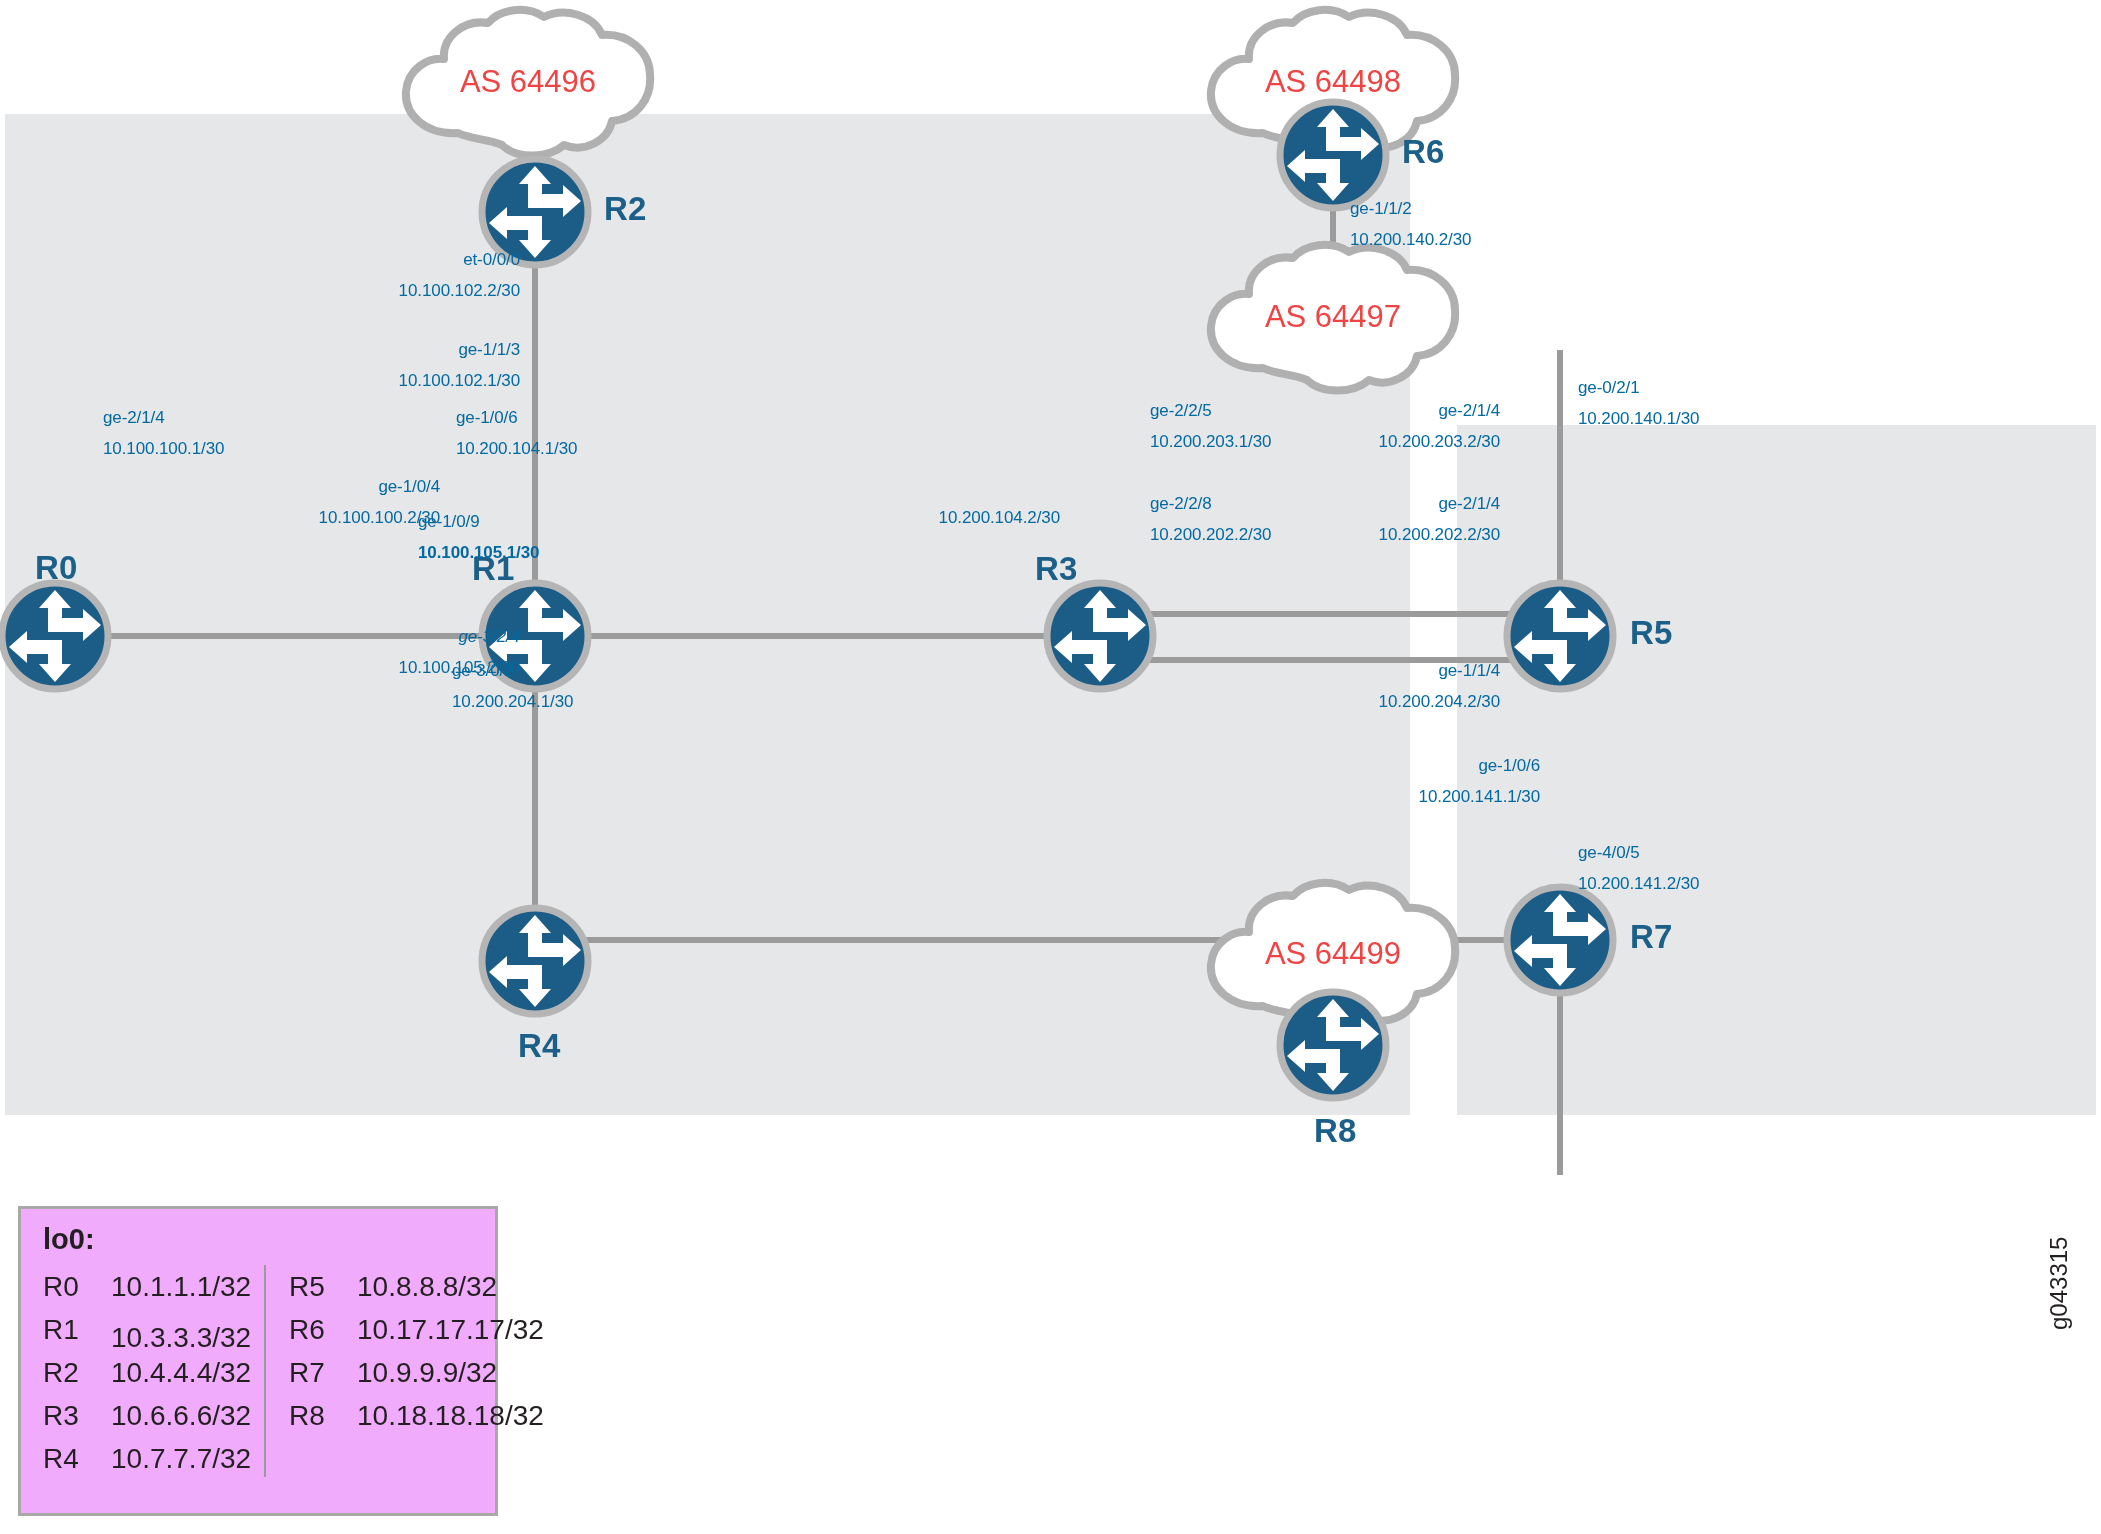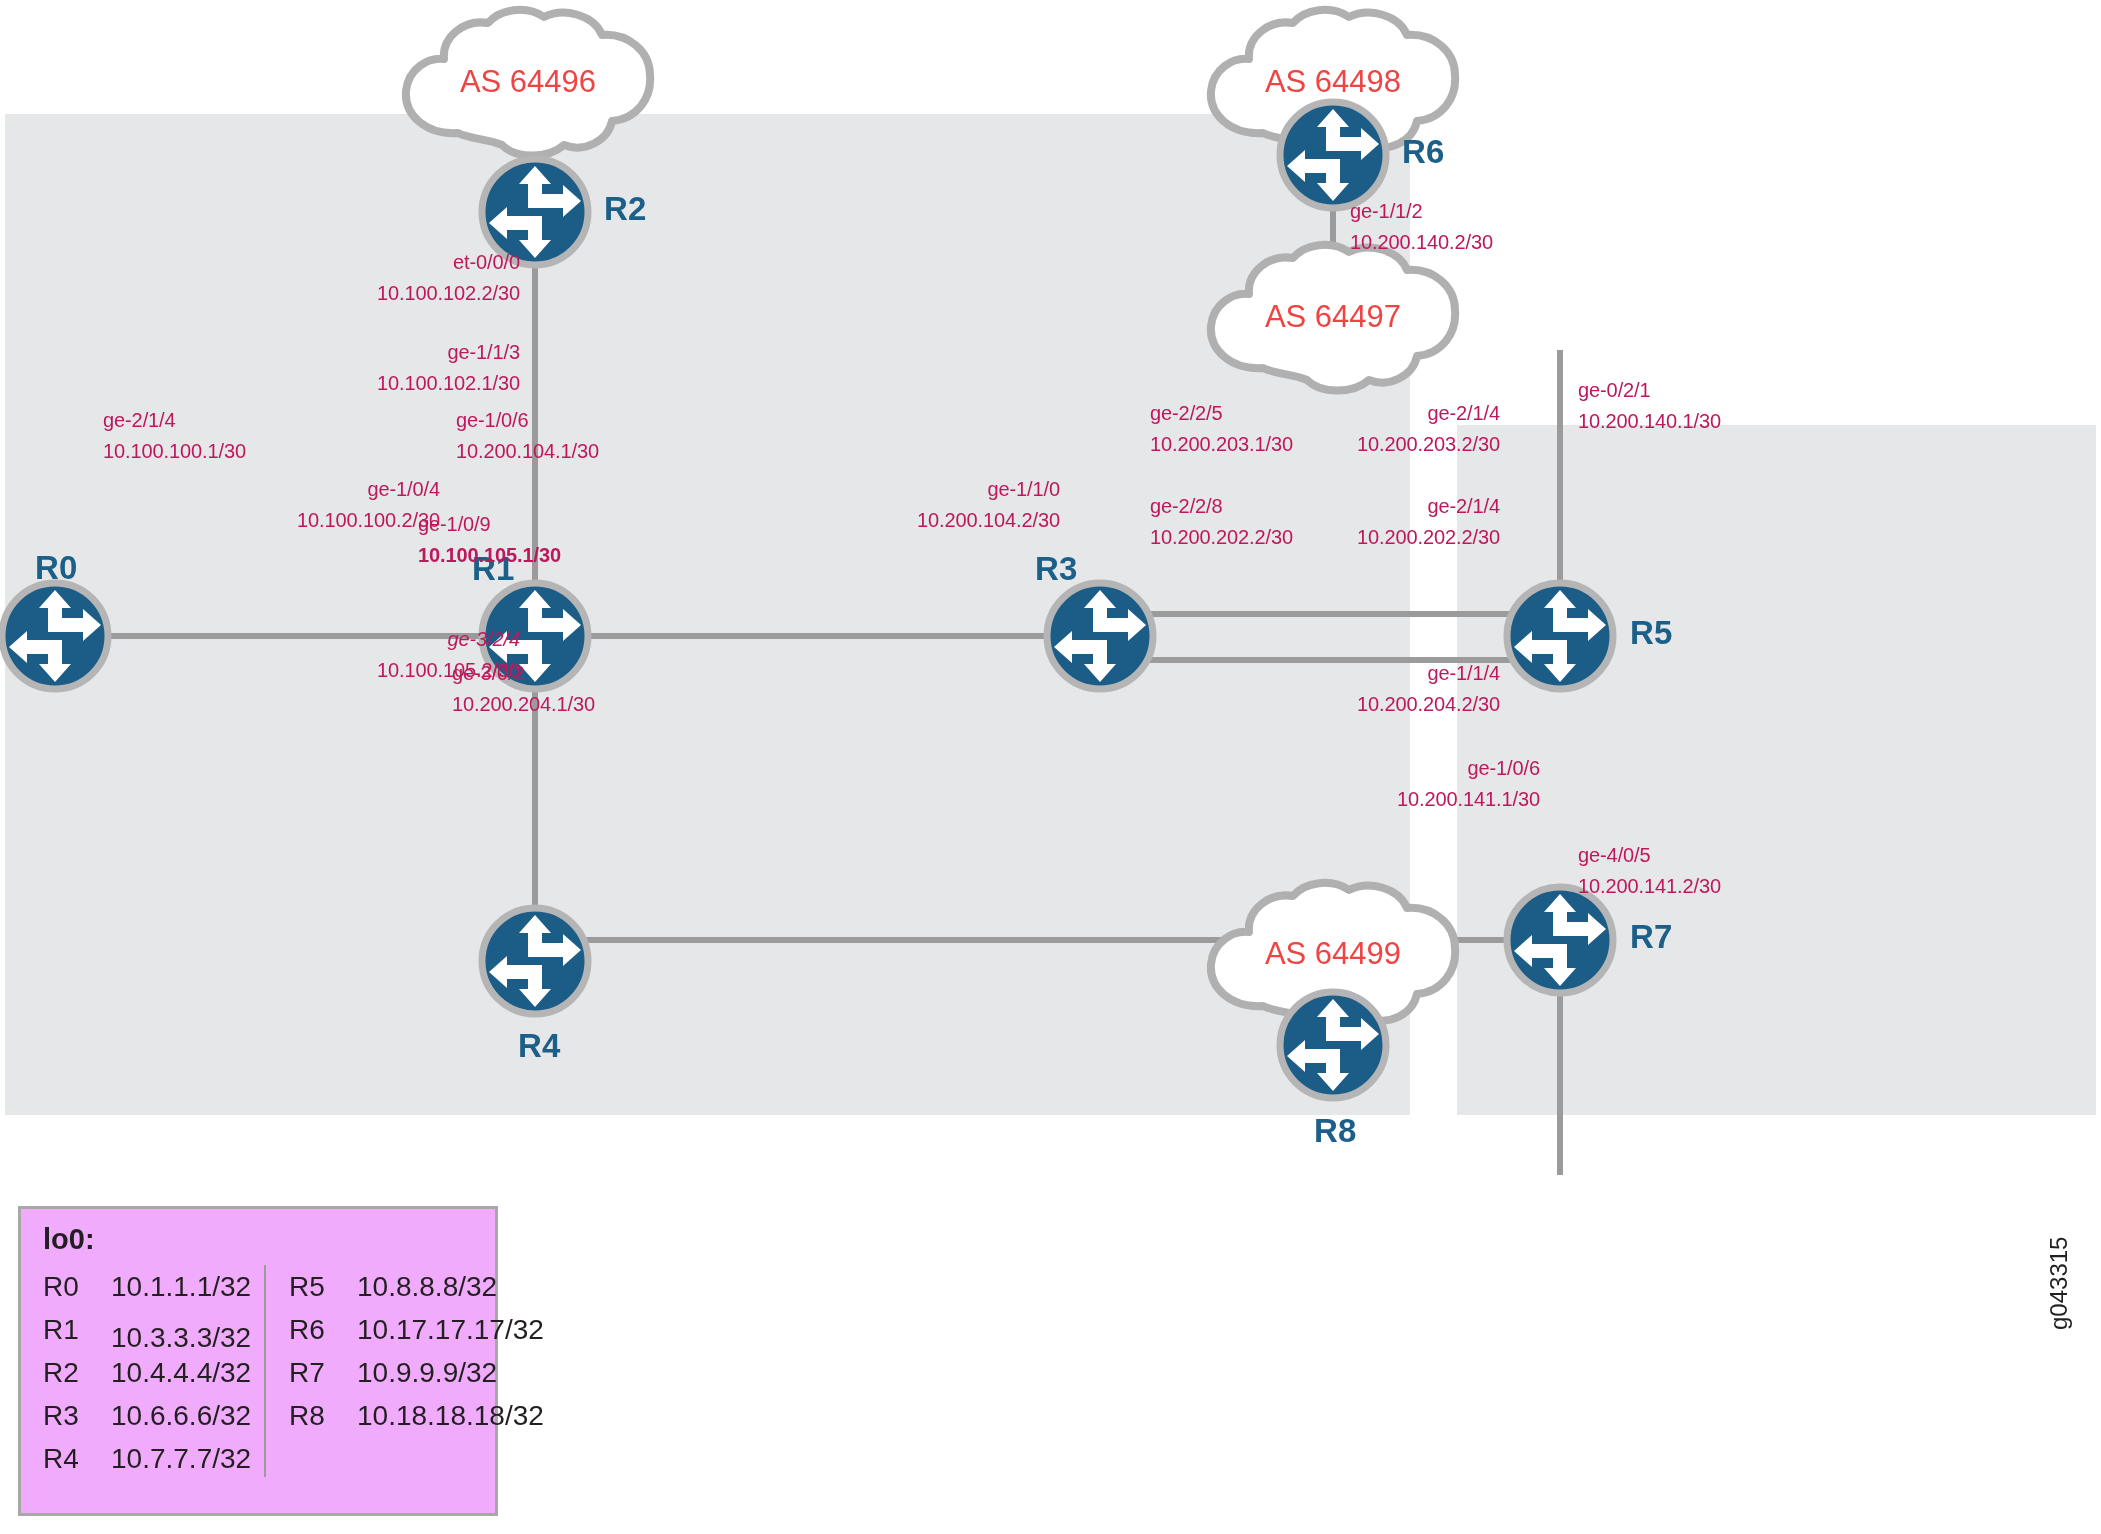--- a/index.html
+++ b/index.html
@@ -10,23 +10,23 @@
     font-family:"Liberation Sans", sans-serif;
     overflow:hidden;
     position:relative;
   }
   #stage{position:absolute;left:0;top:0;width:2101px;height:1534px;}
   svg.layer{position:absolute;left:0;top:0;width:2101px;height:1534px;}
 
   
   .ifc{
     position:absolute;
-    font-size:20px;
+    font-size:17px;
     line-height:1.22;
-    color:#be185d;
+    color:#0369a1;
     white-space:pre;
     letter-spacing:-0.1px;
   }
   .ifc.r{text-align:right;}
 
   .rlabel{
     position:absolute;
     font-size:33px;
     font-weight:bold;
     color:#1c6089;
@@ -222,21 +222,20 @@
 
   <div class="ifc" style="left:103px;top:408px;">ge-2/1/4</div>
   <div class="ifc" style="left:103px;top:439px;">10.100.100.1/30</div>
 
   <div class="ifc r" style="left:80px;top:477px;width:360px;">ge-1/0/4</div>
   <div class="ifc r" style="left:80px;top:508px;width:360px;">10.100.100.2/30</div>
 
   <div class="ifc" style="left:456px;top:408px;">ge-1/0/6</div>
   <div class="ifc" style="left:456px;top:439px;">10.200.104.1/30</div>
 
-  <div class="ifc r" style="left:620px;top:477px;width:440px;">ge-1/1/0</div>
   <div class="ifc r" style="left:620px;top:508px;width:440px;">10.200.104.2/30</div>
 
   <div class="ifc" style="left:418px;top:512px;">ge-1/0/9</div>
   <div class="ifc" style="left:418px;top:543px;font-weight:bold;">10.100.105.1/30</div>
 
   <div class="ifc r" style="left:160px;top:627px;width:360px;font-style:italic;">ge-3/2/4</div>
   <div class="ifc r" style="left:160px;top:658px;width:360px;">10.100.105.2/30</div>
 
   <div class="ifc" style="left:452px;top:661px;">ge-3/0/2</div>
   <div class="ifc" style="left:452px;top:692px;">10.200.204.1/30</div>

